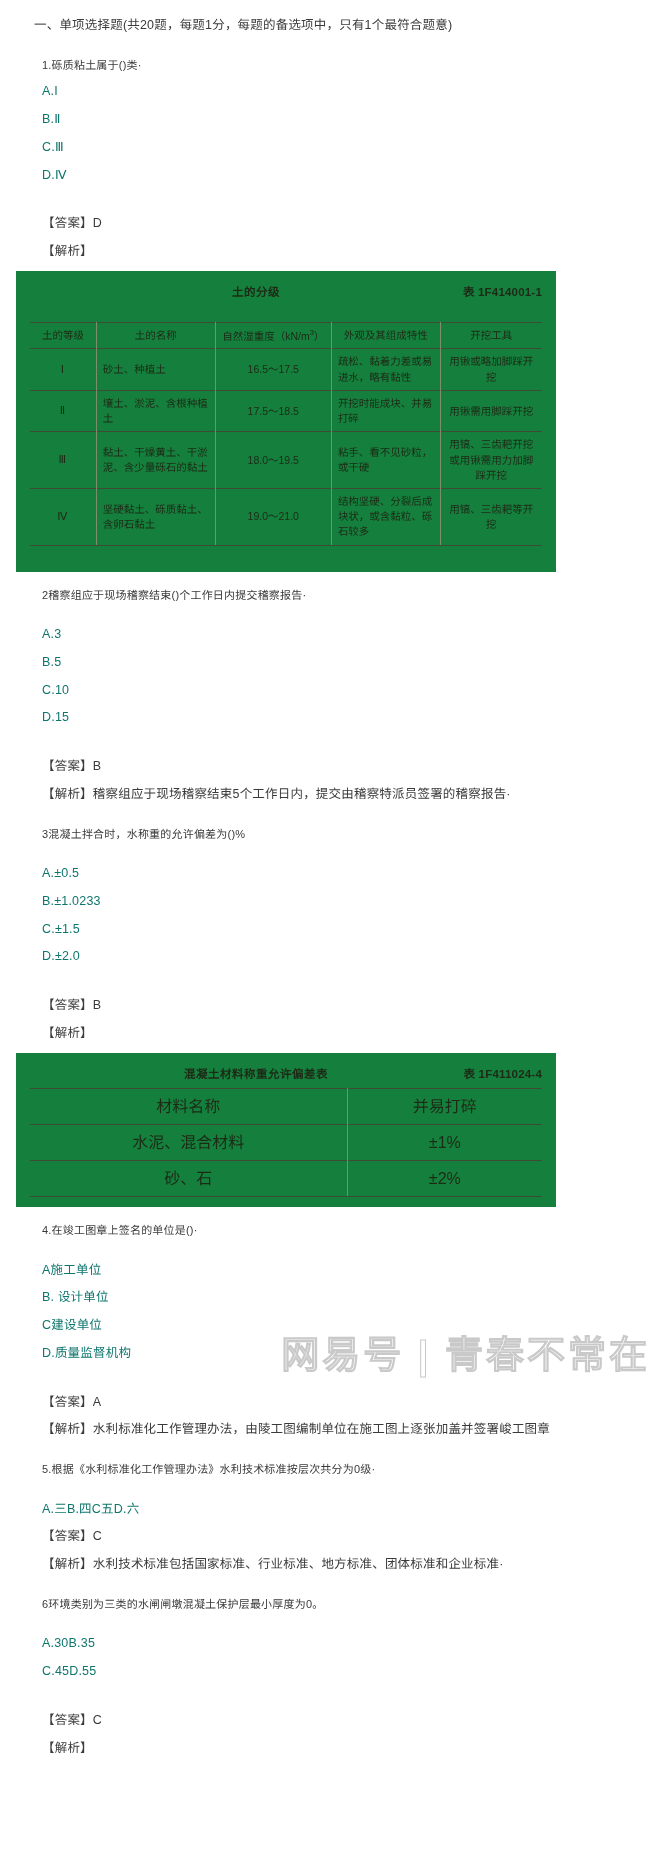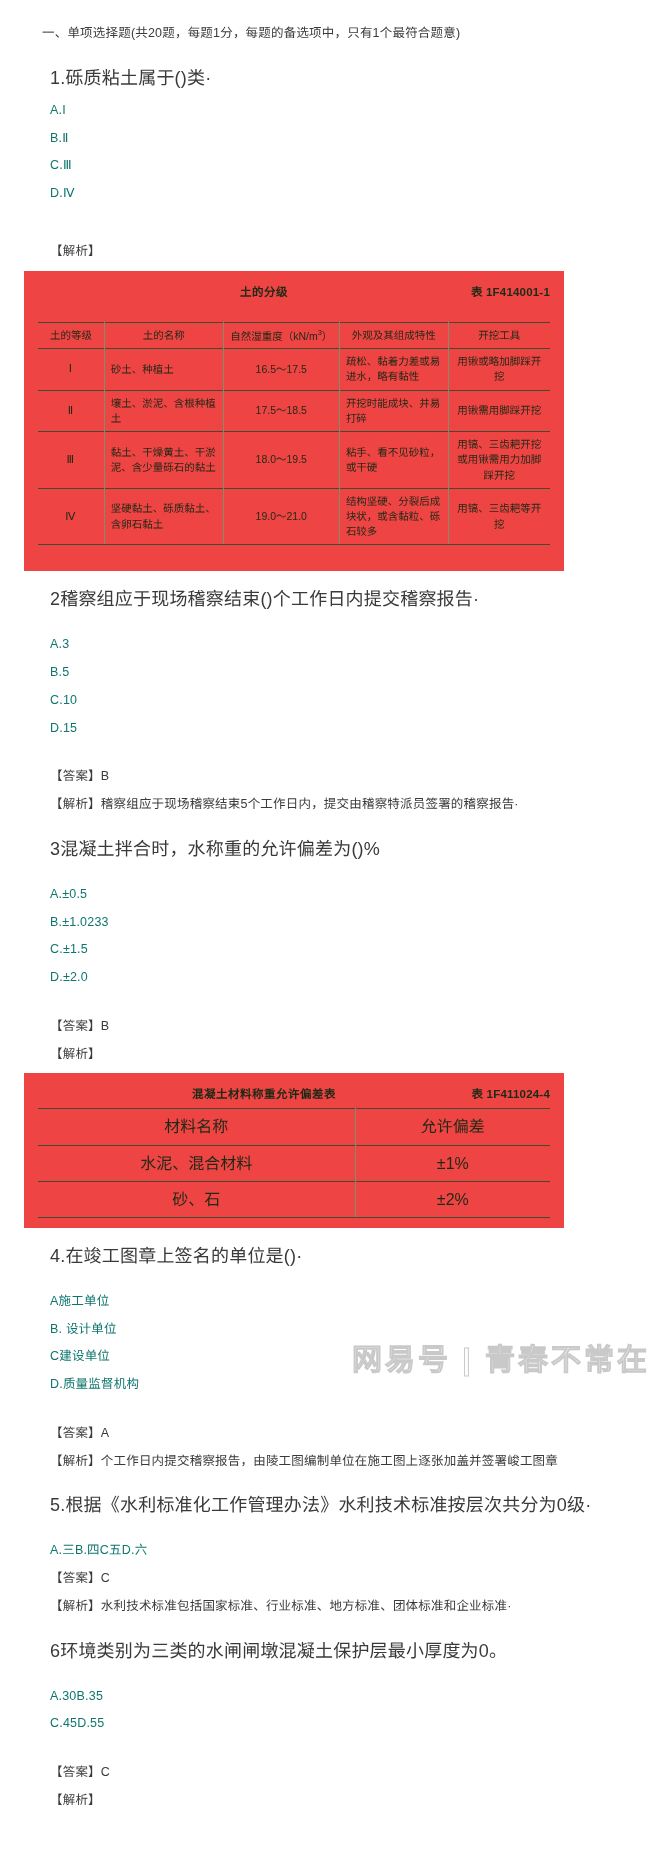--- a/index.html
+++ b/index.html
@@ -12,35 +12,35 @@
     height: 1849px;
     position: relative;
     font-family: "Liberation Sans", "DejaVu Sans", sans-serif;
     color: #2b2b2b;
     overflow: hidden;
   }
   .page {
     position: relative;
     width: 660px;
     height: 1395px;
-    padding: 8px;
+    padding: 0;
     box-sizing: border-box;
   }
   .intro {
     font-size: 12.5px;
     color: #3a3a3a;
     padding: 16px 24px 0 34px;
     line-height: 1.5;
     letter-spacing: .2px;
   }
   .block {
     padding: 0 24px 0 42px;
   }
   .q-stem {
-    font-size: 18px;
+    font-size: 11px;
     color: #3a3a3a;
     line-height: 1.5;
     margin: 0;
     letter-spacing: .2px;
   }
   .opt {
     font-size: 12.5px;
     color: #0f766e;
     line-height: 1.5;
     margin: 0;
@@ -53,21 +53,21 @@
     margin: 0;
     letter-spacing: .2px;
   }
   .sp-xs { height: 9px; }
   .sp-s  { height: 15px; }
   .sp-m  { height: 22px; }
   .sp-l  { height: 30px; }
 
   
   .tbl-wrap {
-    background: #ef4444;
+    background: #15803d;
     margin: 10px 0 0 0;
     padding: 8px 0 10px 0;
     width: 540px;
     margin-left: 16px;
     box-sizing: border-box;
   }
   .tbl-cap {
     display: flex;
     align-items: baseline;
     font-size: 11.5px;
@@ -140,21 +140,21 @@
   table.grid2 td:first-child, table.grid2 th:first-child {
     border-right: 1px solid #7d8f6a;
   }
   table.grid2 tr:last-child td { border-bottom: 1.6px solid #3f4b33; }
 
   
   .watermark {
     position: absolute;
     right: 10px;
     bottom: 16px;
-    font-size: 30px;
+    font-size: 38px;
     font-weight: bold;
     letter-spacing: 3px;
     color: rgba(255,255,255,0);
     -webkit-text-stroke: 1px #c9c9c9;
     white-space: nowrap;
     user-select: none;
     font-family: "Liberation Sans", "DejaVu Sans", sans-serif;
   }
 </style>
 </head>
@@ -170,20 +170,21 @@
     <p class="q-stem">1.砾质粘土属于()类·</p>
     <div class="sp-xs"></div>
     <p class="opt">A.I</p>
     <div class="sp-xs"></div>
     <p class="opt">B.Ⅱ</p>
     <div class="sp-xs"></div>
     <p class="opt">C.Ⅲ</p>
     <div class="sp-xs"></div>
     <p class="opt">D.Ⅳ</p>
     <div class="sp-l"></div>
+    <p class="ans">【答案】D</p>
     <div class="sp-xs"></div>
     <p class="exp">【解析】</p>
   </div>
 
   <div class="tbl-wrap">
     <div class="tbl-cap">
       <span class="cap-title">土的分级</span>
       <span class="cap-num">表 1F414001-1</span>
     </div>
     <table class="grid">
@@ -267,21 +268,21 @@
 
   <div class="tbl-wrap">
     <div class="tbl-cap">
       <span class="cap-title">混凝土材料称重允许偏差表</span>
       <span class="cap-num">表 1F411024-4</span>
     </div>
     <table class="grid2">
       <thead>
         <tr>
           <th>材料名称</th>
-          <th>允许偏差</th>
+          <th>并易打碎</th>
         </tr>
       </thead>
       <tbody>
         <tr>
           <td>水泥、混合材料</td>
           <td>±1%</td>
         </tr>
         <tr>
           <td>砂、石</td>
           <td>±2%</td>
@@ -298,21 +299,21 @@
     <p class="opt">A施工单位</p>
     <div class="sp-xs"></div>
     <p class="opt">B. 设计单位</p>
     <div class="sp-xs"></div>
     <p class="opt">C建设单位</p>
     <div class="sp-xs"></div>
     <p class="opt">D.质量监督机构</p>
     <div class="sp-l"></div>
     <p class="ans">【答案】A</p>
     <div class="sp-xs"></div>
-    <p class="exp">【解析】个工作日内提交稽察报告，由陵工图编制单位在施工图上逐张加盖并签署峻工图章</p>
+    <p class="exp">【解析】水利标准化工作管理办法，由陵工图编制单位在施工图上逐张加盖并签署峻工图章</p>
   </div>
 
   <div class="sp-m"></div>
 
   <div class="block">
     <p class="q-stem">5.根据《水利标准化工作管理办法》水利技术标准按层次共分为0级·</p>
     <div class="sp-m"></div>
     <p class="opt">A.三B.四C五D.六</p>
     <div class="sp-xs"></div>
     <p class="ans">【答案】C</p>

